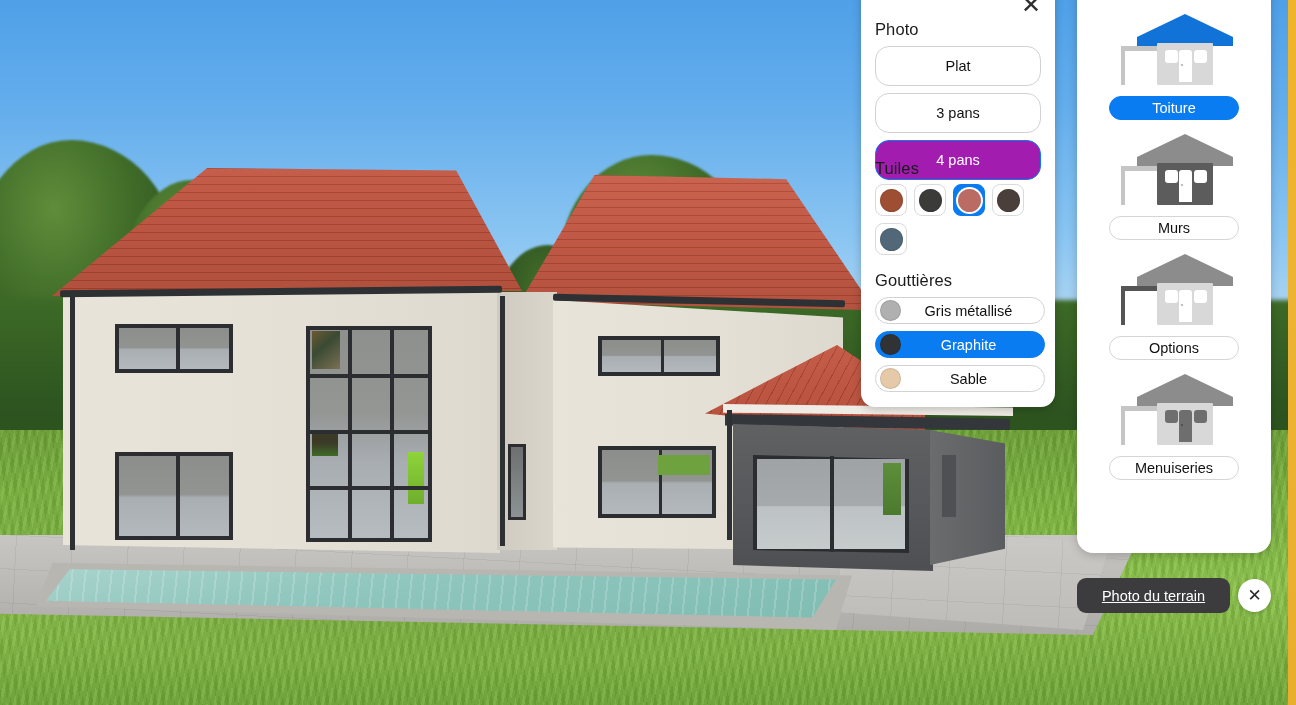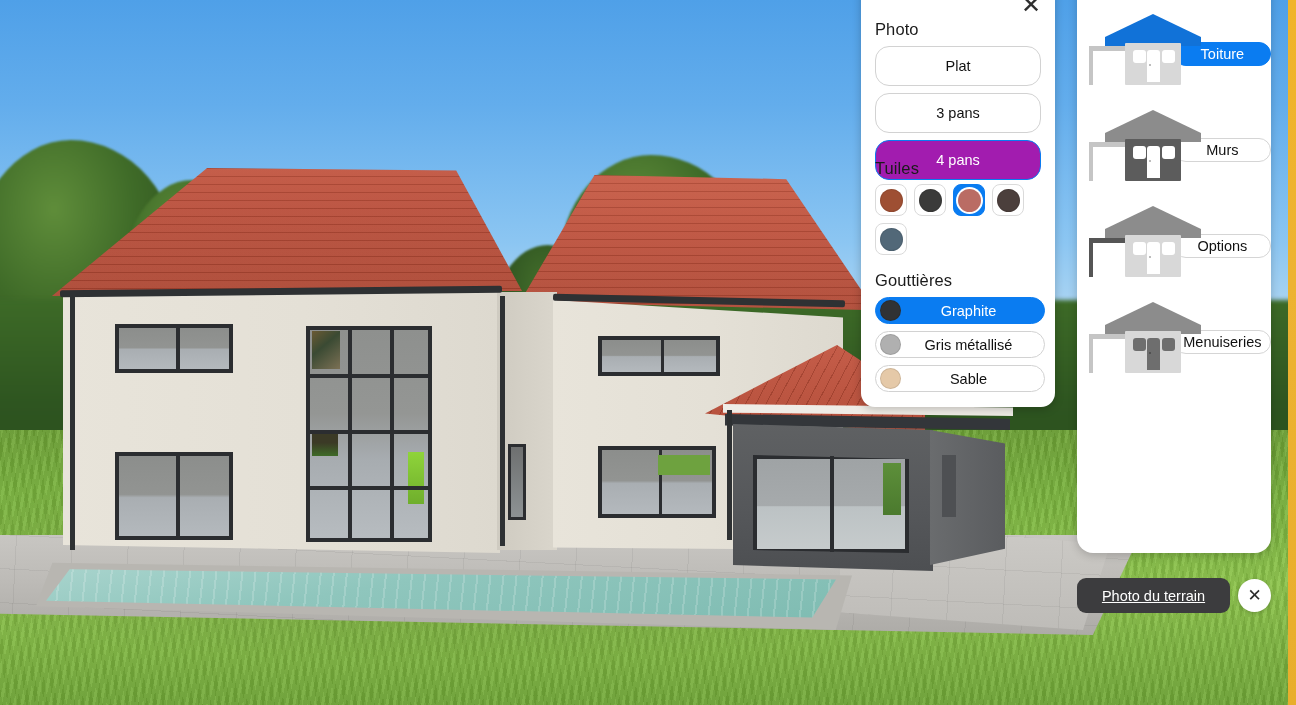--- a/index.html
+++ b/index.html
@@ -289,21 +289,21 @@
 
   
   .sidebar {
     position: absolute; left: 1077px; top: -12px; width: 194px; height: 565px;
     background: #fff; border-radius: 0 0 16px 16px;
     box-shadow: 0 2px 10px rgba(0,0,0,0.2);
     display: flex; flex-direction: column;
     align-items: center; padding-top: 18px; gap: 2px;
   }
   .side-item {
-    width: 100%; display: flex; flex-direction: row; align-items: center;
+    width: 100%; display: flex; flex-direction: column; align-items: center;
     cursor: pointer; padding: 6px 0 4px 0;
   }
   .side-icon { width: 130px; height: 78px; position: relative; margin-bottom: 6px; }
   .side-label {
     width: 130px; height: 24px; line-height: 22px; text-align: center;
     border-radius: 12px; border: 1px solid #d5d5d5; background: #fff;
     font-size: 14.5px; color: #111;
   }
   .side-label.active { background: #0a7cf1; border-color: #0a7cf1; color: #fff; }
 
@@ -466,28 +466,28 @@
         </button>
         <button class="swatch">
           <span class="dot" style="background: rgb(82, 104, 120);"></span>
         </button>
       </div>
     </div>
 
     <div class="sec-gout">
       <div class="section-title">Gouttières</div>
 
+      <button class="gut-btn">
+        <span class="dot" style="background: rgb(176, 176, 176);"></span>
+        <span class="lbl">Gris métallisé</span>
+      </button>
+
       <button class="gut-btn active">
         <span class="dot" style="background: rgb(48, 50, 52);"></span>
         <span class="lbl">Graphite</span>
-      </button>
-
-      <button class="gut-btn">
-        <span class="dot" style="background: rgb(176, 176, 176);"></span>
-        <span class="lbl">Gris métallisé</span>
       </button>
 
       <button class="gut-btn">
         <span class="dot" style="background: rgb(229, 201, 168);"></span>
         <span class="lbl">Sable</span>
       </button>
     </div>
   </div>
 
   <div class="sidebar">

